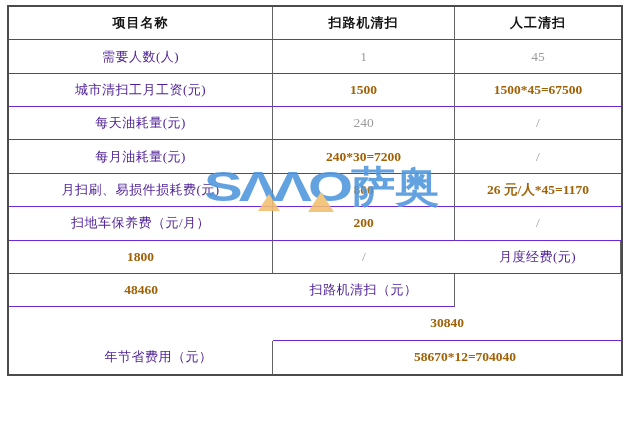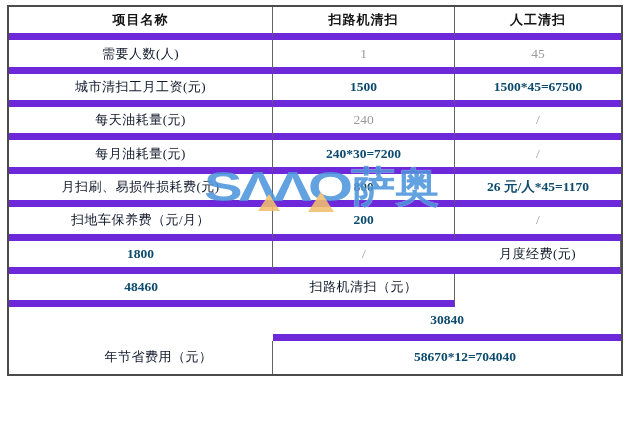--- a/index.html
+++ b/index.html
@@ -13,30 +13,30 @@
     position:absolute;left:7px;top:5px;width:616px;height:371px;
     box-sizing:border-box;border:2px solid #4b4b4b;
     display:grid;
     grid-template-columns:264px 182px 1fr;
     grid-template-rows:repeat(11,1fr);
     background:#ffffff;
   }
   .c{
     box-sizing:border-box;
     border-right:1px solid #636363;
-    border-bottom:7px solid #6d28d9;
+    border-bottom:1px solid #6d28d9;
     display:flex;align-items:center;justify-content:center;
     font-size:13px;color:#2b2b2b;
     white-space:nowrap;
   }
   .no-r{border-right:none;}
   .no-b{border-bottom:none;margin-left:36px;}
   .hdr{font-weight:bold;color:#141414;letter-spacing:1px;}
-  .lab{color:#0f172a;letter-spacing:.5px;}
-  .vb{font-weight:bold;color:#0c4a6e;font-size:13.5px;}
+  .lab{color:#4c1d95;letter-spacing:.5px;}
+  .vb{font-weight:bold;color:#a16207;font-size:13.5px;}
   .vl{color:#9b9b9b;font-size:13.5px;}
   .span2{grid-column:2/4;}
   
   .watermark{
     position:absolute;left:204px;top:158px;height:58px;
     display:flex;align-items:center;opacity:.88;z-index:3;
     pointer-events:none;
   }
   .wm-saao{
     position:relative;

